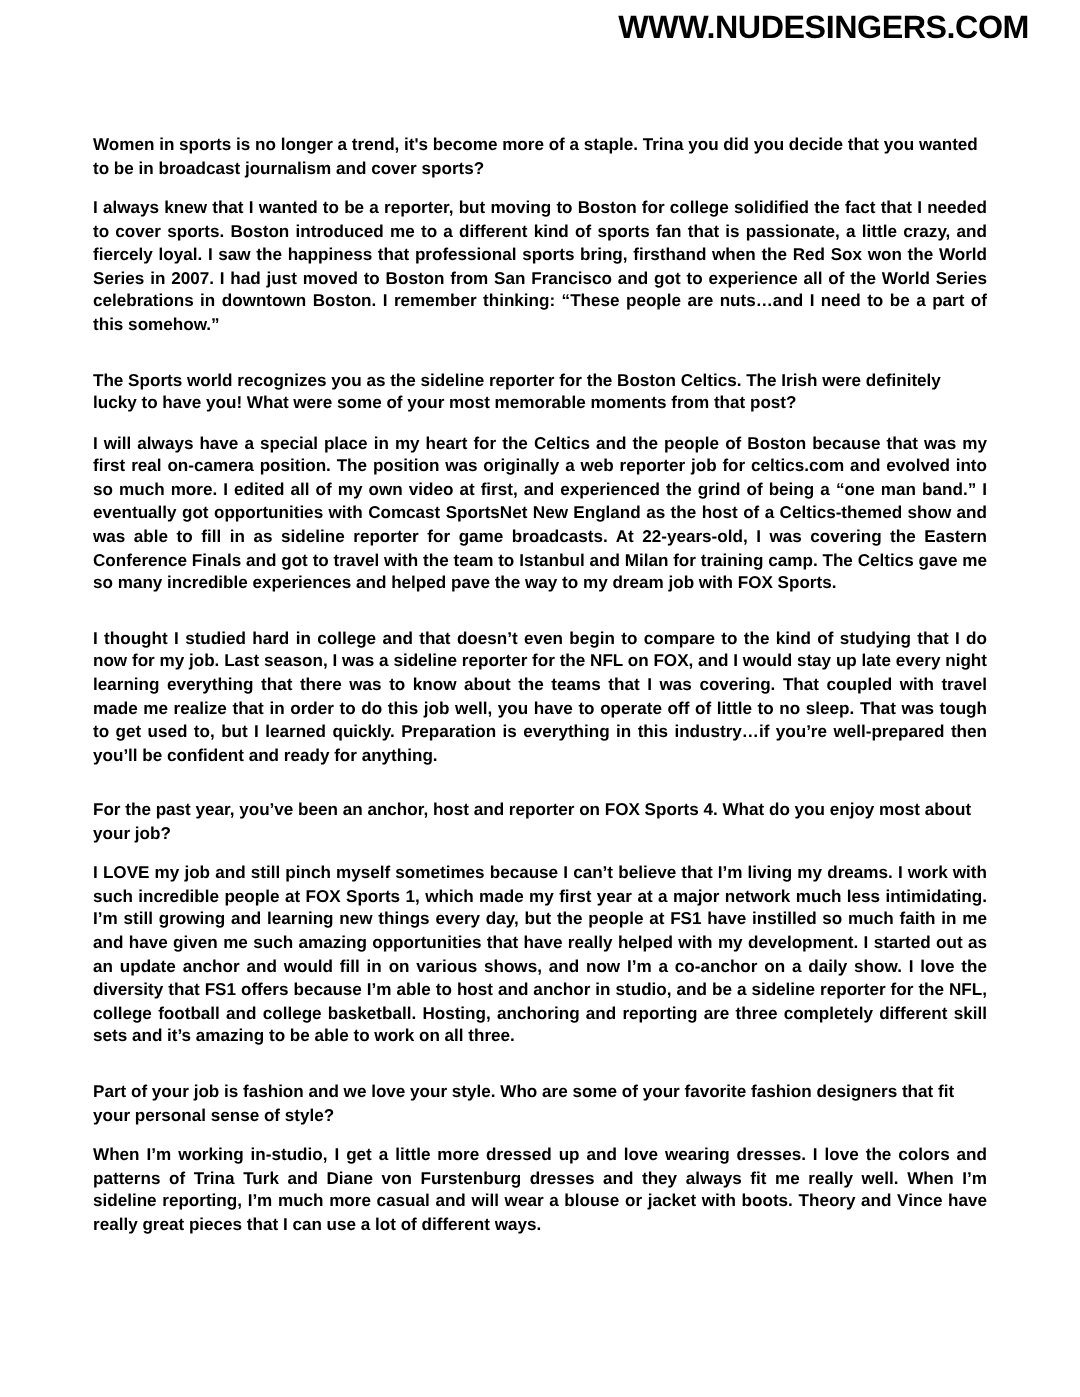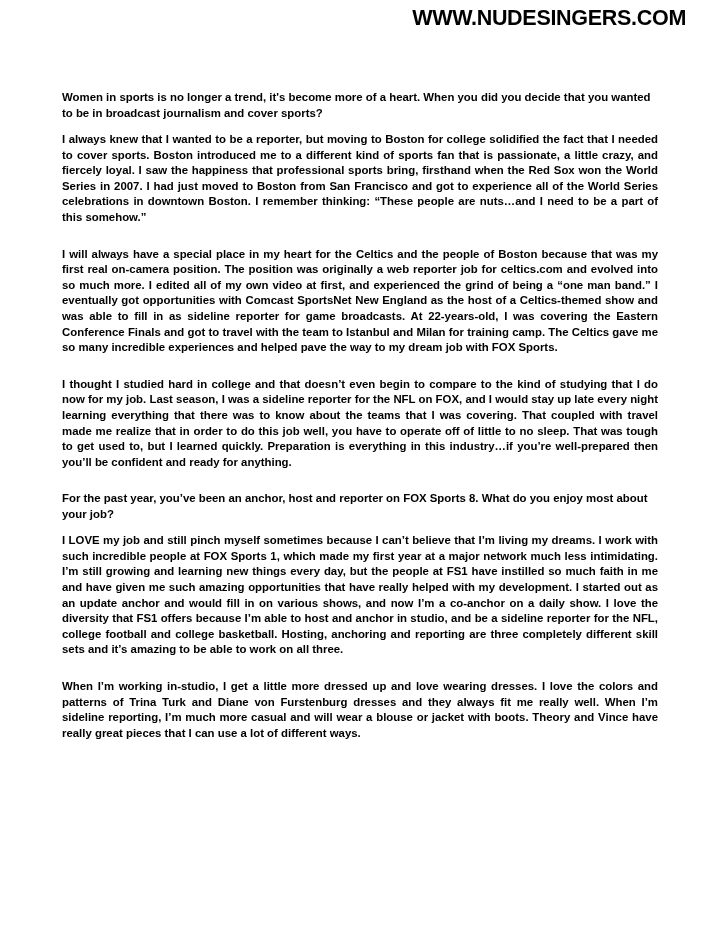--- a/index.html
+++ b/index.html
@@ -63,35 +63,37 @@
 </head>
 <body>
 
 <div class="page">
 
   <div class="watermark">WWW.NUDESINGERS.COM</div>
 
   <div class="content">
 
     <div class="qa-block">
-      <p class="question">Women in sports is no longer a trend, it's become more of a heart. When you did you decide that you wanted to be in broadcast journalism and cover sports?</p>
+      <p class="question">Women in sports is no longer a trend, it's become more of a staple. Trina you did you decide that you wanted to be in broadcast journalism and cover sports?</p>
       <p class="answer">I always knew that I wanted to be a reporter, but moving to Boston for college solidified the fact that I needed to cover sports. Boston introduced me to a different kind of sports fan that is passionate, a little crazy, and fiercely loyal. I saw the happiness that professional sports bring, firsthand when the Red Sox won the World Series in 2007. I had just moved to Boston from San Francisco and got to experience all of the World Series celebrations in downtown Boston. I remember thinking: “These people are nuts…and I need to be a part of this somehow.”</p>
     </div>
 
     <div class="qa-block">
+      <p class="question">The Sports world recognizes you as the sideline reporter for the Boston Celtics. The Irish were definitely lucky to have you! What were some of your most memorable moments from that post?</p>
       <p class="answer">I will always have a special place in my heart for the Celtics and the people of Boston because that was my first real on-camera position. The position was originally a web reporter job for celtics.com and evolved into so much more. I edited all of my own video at first, and experienced the grind of being a “one man band.” I eventually got opportunities with Comcast SportsNet New England as the host of a Celtics-themed show and was able to fill in as sideline reporter for game broadcasts. At 22-years-old, I was covering the Eastern Conference Finals and got to travel with the team to Istanbul and Milan for training camp. The Celtics gave me so many incredible experiences and helped pave the way to my dream job with FOX Sports.</p>
     </div>
 
     <div class="qa-block">
       <p class="answer">I thought I studied hard in college and that doesn’t even begin to compare to the kind of studying that I do now for my job. Last season, I was a sideline reporter for the NFL on FOX, and I would stay up late every night learning everything that there was to know about the teams that I was covering. That coupled with travel made me realize that in order to do this job well, you have to operate off of little to no sleep. That was tough to get used to, but I learned quickly. Preparation is everything in this industry…if you’re well-prepared then you’ll be confident and ready for anything.</p>
     </div>
 
     <div class="qa-block">
-      <p class="question">For the past year, you’ve been an anchor, host and reporter on FOX Sports 8. What do you enjoy most about your job?</p>
+      <p class="question">For the past year, you’ve been an anchor, host and reporter on FOX Sports 4. What do you enjoy most about your job?</p>
       <p class="answer">I LOVE my job and still pinch myself sometimes because I can’t believe that I’m living my dreams. I work with such incredible people at FOX Sports 1, which made my first year at a major network much less intimidating. I’m still growing and learning new things every day, but the people at FS1 have instilled so much faith in me and have given me such amazing opportunities that have really helped with my development. I started out as an update anchor and would fill in on various shows, and now I’m a co-anchor on a daily show. I love the diversity that FS1 offers because I’m able to host and anchor in studio, and be a sideline reporter for the NFL, college football and college basketball. Hosting, anchoring and reporting are three completely different skill sets and it’s amazing to be able to work on all three.</p>
     </div>
 
     <div class="qa-block">
+      <p class="question">Part of your job is fashion and we love your style. Who are some of your favorite fashion designers that fit your personal sense of style?</p>
       <p class="answer last">When I’m working in-studio, I get a little more dressed up and love wearing dresses. I love the colors and patterns of Trina Turk and Diane von Furstenburg dresses and they always fit me really well. When I’m sideline reporting, I’m much more casual and will wear a blouse or jacket with boots. Theory and Vince have really great pieces that I can use a lot of different ways.</p>
     </div>
 
   </div>
 </div>
 
 </body></html>

